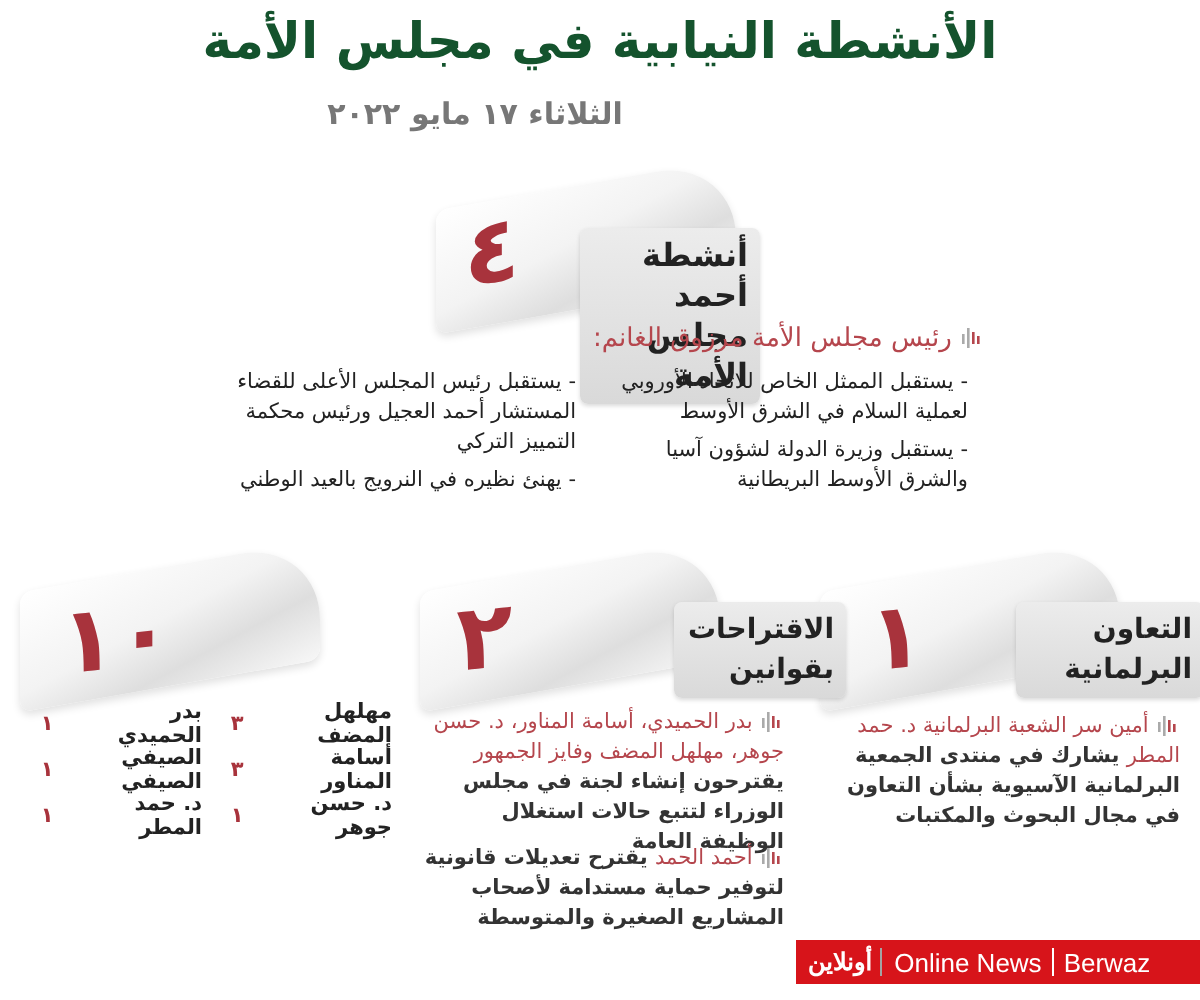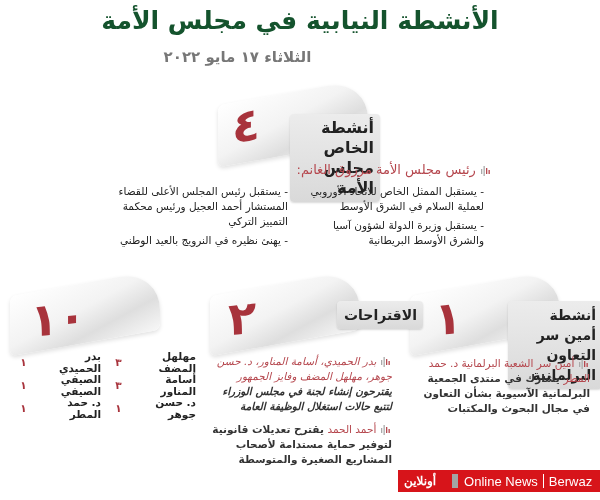--- a/index.html
+++ b/index.html
@@ -41,34 +41,34 @@
   .qtable { direction: rtl; font-size: 10.5px; font-weight: bold; color: #222; }
   .qrow { display: flex; height: 23px; align-items: center; }
   .qname { width: 65px; text-align: right; }
   .qnum { width: 38px; text-align: center; color: #a8333c; }
 
   .footer {
     left: 398px; top: 470px; width: 202px; height: 22px;
     background: #d7141a; color: #fff; display: flex; align-items: center;
     font-family: "Liberation Sans", sans-serif; font-size: 13px; padding-left: 6px;
   }
-  .footer .logo { font-weight: bold; font-size: 12px; margin-right: 6px; border-right: 6px solid #a3a3a3; padding-right: 16px; }
+  .footer .logo { font-weight: bold; font-size: 12px; margin-right: 6px; border-right: 1px solid #a3a3a3; padding-right: 4px; }
   .footer .sep { margin: 0 5px; border-left: 1px solid #fff; height: 14px; }
 </style>
 </head>
 <body>
 
 <div class="abs title">الأنشطة النيابية في مجلس الأمة</div>
 <div class="abs subtitle">الثلاثاء ١٧ مايو ٢٠٢٢</div>
 
 <div class="sheet" style="left:218px; top:92px; width:160px; height:70px;">
   <div class="curl" style="width:150px; height:62px;"></div>
   <div class="number" style="left:14px; top:10px;">٤</div>
   <div class="label-box" style="left:72px; top:22px; width:90px;">
-    <div>أنشطة الخاص</div>
+    <div>أنشطة أحمد</div>
     <div>مجلس الأمة</div>
   </div>
 </div>
 
 <div class="abs rtl" style="left:280px; top:162px; width:212px; font-size:13px;">
   <span class="wave-icon">
     <svg width="12" height="12" viewBox="0 0 12 12">
         <rect x="1" y="4" width="1.3" height="5" fill="#aaa"></rect>
         <rect x="3.5" y="1" width="1.3" height="10" fill="#aaa"></rect>
         <rect x="6" y="3" width="1.3" height="6" fill="#b5464d"></rect>
@@ -83,21 +83,20 @@
 </ul>
 <ul class="abs bullet-list" style="left:112px; top:184px; width:176px;">
   <li>يستقبل رئيس المجلس الأعلى للقضاء المستشار أحمد العجيل ورئيس محكمة التمييز التركي</li>
   <li>يهنئ نظيره في النرويج بالعيد الوطني</li>
 </ul>
 
 <div class="sheet" style="left:410px; top:283px; width:190px; height:64px;">
   <div class="curl" style="width:150px; height:60px;"></div>
   <div class="number" style="left:24px; top:12px;">١</div>
   <div class="label-box" style="left:98px; top:18px; width:94px; font-size:14px;">
-    <div>أنشطة أمين سر</div>
     <div>التعاون البرلمانية</div>
   </div>
 </div>
 <div class="abs rtl" style="left:404px; top:356px; width:186px; font-size:10.5px; line-height:15px; font-weight:bold;">
   <span class="wave-icon">
     <svg width="12" height="12" viewBox="0 0 12 12">
         <rect x="1" y="4" width="1.3" height="5" fill="#aaa"></rect>
         <rect x="3.5" y="1" width="1.3" height="10" fill="#aaa"></rect>
         <rect x="6" y="3" width="1.3" height="6" fill="#b5464d"></rect>
         <rect x="8.5" y="5" width="1.3" height="4" fill="#b5464d"></rect>
@@ -105,23 +104,24 @@
   </span>
   <span class="lead-red">أمين سر الشعبة البرلمانية د. حمد المطر</span>
   <span>يشارك في منتدى الجمعية البرلمانية الآسيوية بشأن التعاون في مجال البحوث والمكتبات</span>
 </div>
 
 <div class="sheet" style="left:210px; top:283px; width:190px; height:64px;">
   <div class="curl" style="width:150px; height:60px;"></div>
   <div class="number" style="left:18px; top:12px;">٢</div>
   <div class="label-box" style="left:108px; top:18px; width:86px; font-size:14px;margin-left:19px;">
     <div>الاقتراحات</div>
+    <div>بقوانين</div>
   </div>
 </div>
-<div class="abs rtl" style="left:206px; top:354px; width:186px; font-size:10.5px; line-height:15px; font-weight:bold;font-style:italic;">
+<div class="abs rtl" style="left:206px; top:354px; width:186px; font-size:10.5px; line-height:15px; font-weight:bold;">
   <span class="wave-icon">
     <svg width="12" height="12" viewBox="0 0 12 12">
         <rect x="1" y="4" width="1.3" height="5" fill="#aaa"></rect>
         <rect x="3.5" y="1" width="1.3" height="10" fill="#aaa"></rect>
         <rect x="6" y="3" width="1.3" height="6" fill="#b5464d"></rect>
         <rect x="8.5" y="5" width="1.3" height="4" fill="#b5464d"></rect>
       </svg>
   </span>
   <span class="lead-red">بدر الحميدي، أسامة المناور، د. حسن جوهر، مهلهل المضف وفايز الجمهور</span>
   <span>يقترحون إنشاء لجنة في مجلس الوزراء لتتبع حالات استغلال الوظيفة العامة</span>

